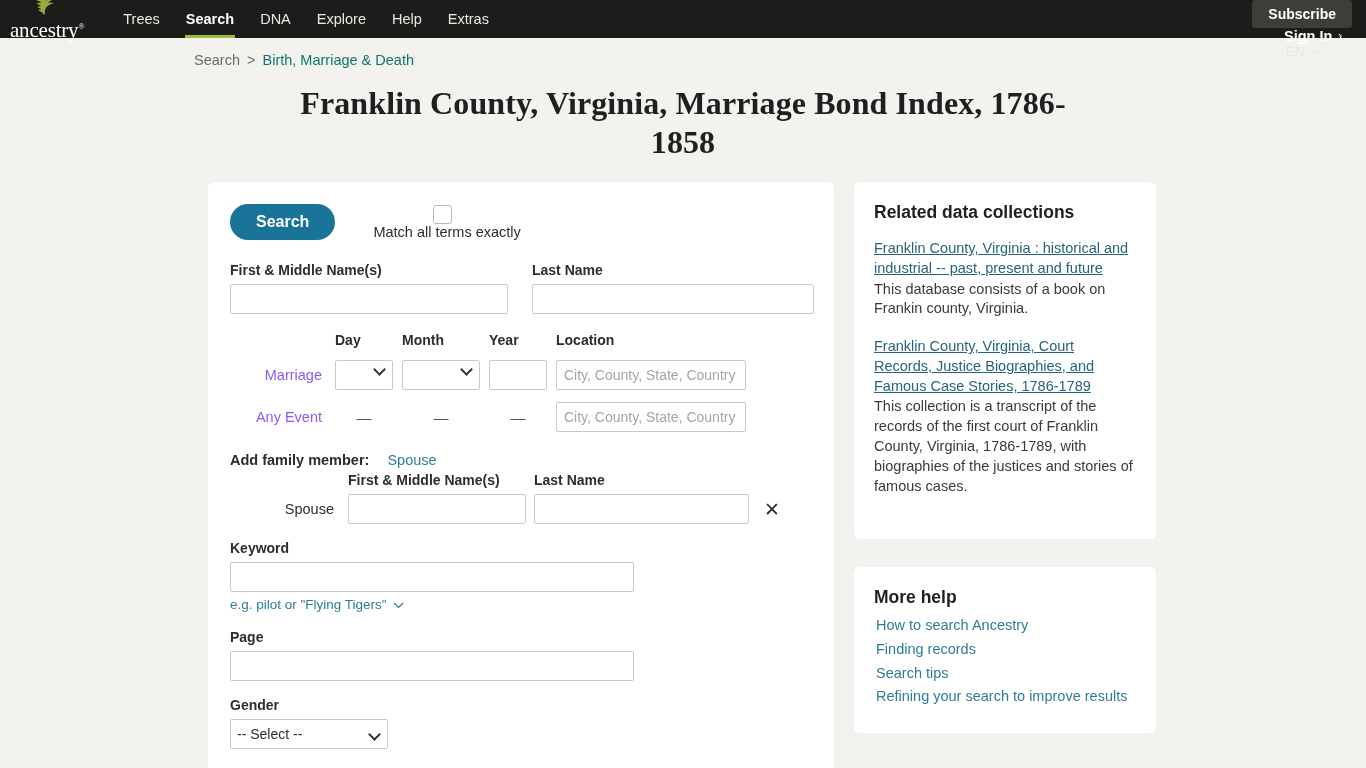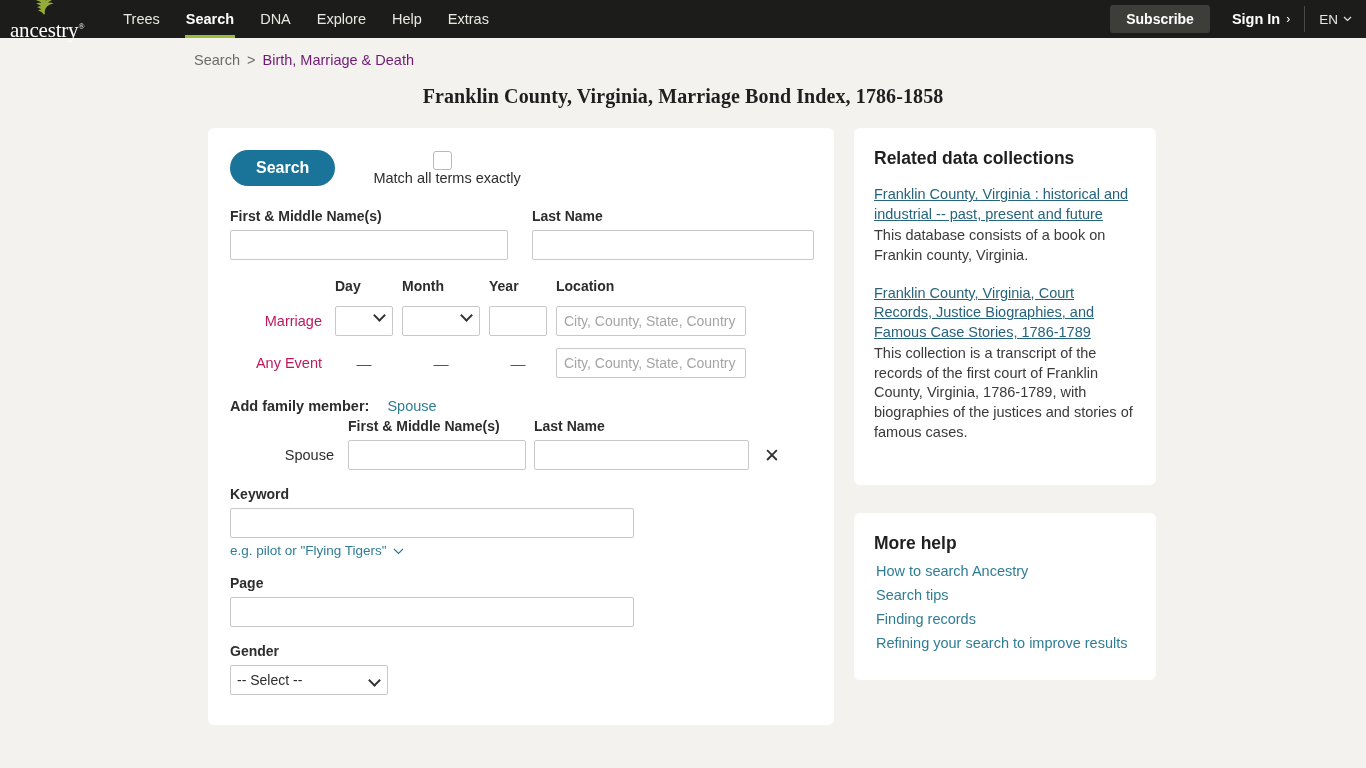--- a/index.html
+++ b/index.html
@@ -31,45 +31,45 @@
     color: #e9e7e2; font-size: 14.5px; padding: 0 13px;
     height: 38px; line-height: 38px; cursor: pointer; position: relative;
     white-space: nowrap;
   }
   .nav-item.active { color: #fff; font-weight: bold; }
   .nav-item.active::after {
     content: ""; position: absolute; left: 12px; right: 12px; bottom: 0;
     height: 3px; background: #9bbb3b;
   }
   .nav-right {
-    margin-left: auto; display: flex; align-items: center; height: 38px;
+    margin-left: auto; display: flex; align-items: center; height: 38px; flex-direction: column;
   }
   .subscribe-btn {
     background: #3d3d3a; color: #fff; font-size: 14px; font-weight: bold;
     border: none; border-radius: 3px; padding: 6px 16px; cursor: pointer;
     font-family: "Liberation Sans", sans-serif;
   }
   .signin {
     color: #fff; font-size: 14.5px; font-weight: bold; margin-left: 22px;
     cursor: pointer; display: flex; align-items: center;
   }
   .signin .chev { margin-left: 6px; font-size: 12px; font-weight: normal; }
   .nav-divider { width: 1px; height: 26px; background: #4a4a47; margin: 0 14px; }
   .lang { color: #e9e7e2; font-size: 13.5px; cursor: pointer; display: flex; align-items: center; }
   .lang .caret { margin-left: 5px; font-size: 9px; }
 
   
   .breadcrumb {
     padding: 14px 0 0 194px; font-size: 14.5px; color: #6b6b6b;
   }
-  .breadcrumb a { color: #701a75; text-decoration: none; }
+  .breadcrumb a { color: #0f766e; text-decoration: none; }
   .breadcrumb .sep { margin: 0 3px; color: #6b6b6b; }
   .page-title {
     font-family: "Liberation Serif", serif;
-    font-size: 20px; font-weight: bold; text-align: center;
+    font-size: 32px; font-weight: bold; text-align: center;
     color: #1f1f1f; line-height: 1.22;
     margin: 16px auto 0; width: 800px; letter-spacing: 0.1px;
   }
 
   
   .layout {
     display: flex; gap: 20px;
     padding: 20px 0 0 208px;
   }
   .card {
@@ -111,21 +111,21 @@
   
   .evt-grid {
     display: grid;
     grid-template-columns: 96px 58px 78px 58px 190px;
     column-gap: 9px; row-gap: 0;
     align-items: center;
     margin-bottom: 6px;
   }
   .evt-head { font-size: 14px; font-weight: bold; padding-bottom: 6px; }
   .evt-head.blank { }
-  .evt-rowlabel { font-size: 14.5px; color: #be185d; text-align: right; padding-right: 4px; }
+  .evt-rowlabel { font-size: 14.5px; color: #8b5cf6; text-align: right; padding-right: 4px; }
   .sel {
     -webkit-appearance: none; appearance: none;
     border: 1px solid #c9c9c9; border-radius: 2px; background: #fff;
     height: 30px; width: 100%; font-size: 14px; padding: 0 6px; color: #2d2d2d;
     font-family: "Liberation Sans", sans-serif; outline: none;
   }
   .sel-wrap { position: relative; border-radius: 12px; }
   .sel-wrap::after {
     content: ""; position: absolute; right: 9px; top: 11px;
     width: 7px; height: 7px; border-right: 2px solid #333; border-bottom: 2px solid #333;
@@ -337,19 +337,19 @@
       <p class="coll-desc">This database consists of a book on Frankin county, Virginia.</p>
 
       <a href="#" class="coll-link">Franklin County, Virginia, Court Records, Justice Biographies, and Famous Case Stories, 1786-1789</a>
       <p class="coll-desc">This collection is a transcript of the records of the first court of Franklin County, Virginia, 1786-1789, with biographies of the justices and stories of famous cases.</p>
 
     </div>
 
     <div class="card side-card">
       <h2 class="help-title">More help</h2>
       <a href="#" class="help-link">How to search Ancestry</a>
+      <a href="#" class="help-link">Finding records</a>
       <a href="#" class="help-link">Search tips</a>
-      <a href="#" class="help-link">Finding records</a>
       <a href="#" class="help-link">Refining your search to improve results</a>
     </div>
 
   </div>
 </div>
 
 </body></html>

